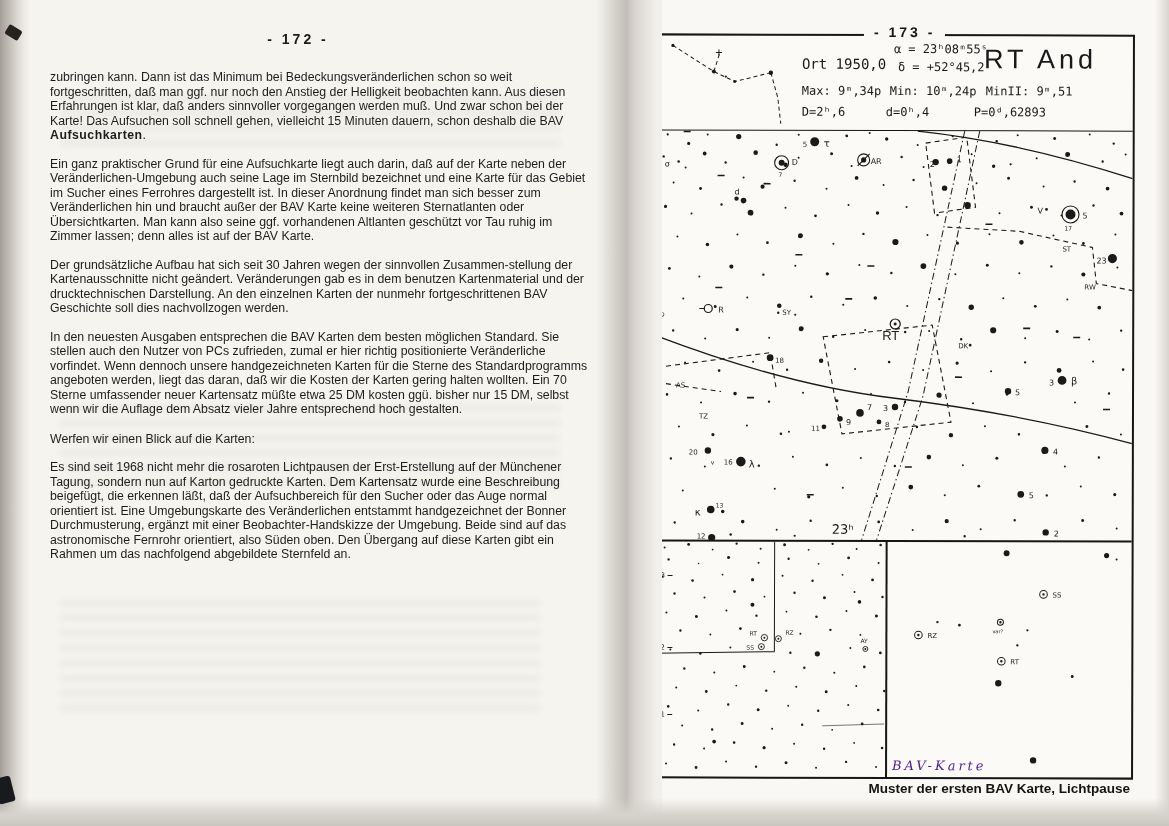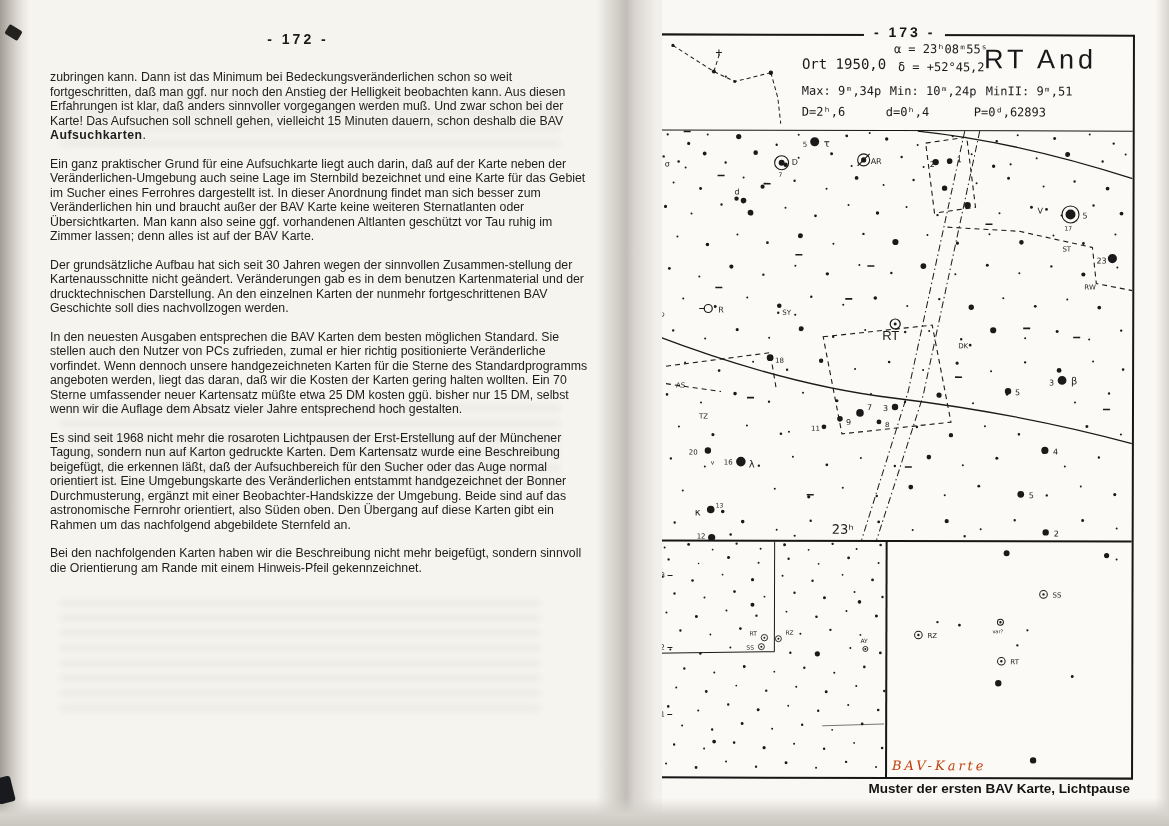--- a/index.html
+++ b/index.html
@@ -48,41 +48,41 @@
   .f-star{left:328px;top:8px;font-size:27px;letter-spacing:4px;font-family:"Liberation Sans",sans-serif;font-weight:500;}
   .f-max{left:146px;top:48px;font-size:12px;}
   .f-min{left:234px;top:48px;font-size:12px;}
   .f-min2{left:330px;top:48px;font-size:12px;}
   .f-D{left:146px;top:69px;font-size:12px;}
   .f-d{left:230px;top:69px;font-size:12px;}
   .f-P{left:318px;top:69px;font-size:12px;}
   .const-name{position:absolute;left:7px;top:72px;font-size:12px;letter-spacing:2.5px;
     color:#1b1b1b;font-family:"DejaVu Sans Mono",monospace;}
   .bav-title{position:absolute;left:238px;top:722px;font-size:13px;font-style:italic;
-    letter-spacing:3px;color:#c2410c;font-family:"DejaVu Serif",serif;}
+    letter-spacing:3px;color:#4c1d95;font-family:"DejaVu Serif",serif;}
   .caption{position:absolute;left:26px;top:781px;width:477px;text-align:right;
     font-size:13.5px;font-weight:600;color:#141414;}
 </style>
 </head>
 <body>
 
 <div class="scan">
 
   <div class="page-left">
     <div class="ghost" style="left:60px;top:95px;width:500px;height:55px;"></div>
     <div class="ghost" style="left:60px;top:405px;width:500px;height:85px;"></div>
     <div class="ghost" style="left:60px;top:600px;width:480px;height:115px;"></div>
     <div class="pagenum">- 172 -</div>
     <div class="textcol" id="paragraphs">
         <p><span>zubringen kann. Dann ist das Minimum bei Bedeckungsveränderlichen schon so weit fortgeschritten, daß man ggf. nur noch den Anstieg der Helligkeit beobachten kann. Aus diesen Erfahrungen ist klar, daß anders sinnvoller vorgegangen werden muß. Und zwar schon bei der Karte! Das Aufsuchen soll schnell gehen, vielleicht 15 Minuten dauern, schon deshalb die BAV </span><b>Aufsuchkarten</b><span>.</span></p>
         <p><span>Ein ganz praktischer Grund für eine Aufsuchkarte liegt auch darin, daß auf der Karte neben der Veränderlichen-Umgebung auch seine Lage im Sternbild bezeichnet und eine Karte für das Gebiet im Sucher eines Ferrohres dargestellt ist. In dieser Anordnung findet man sich besser zum Veränderlichen hin und braucht außer der BAV Karte keine weiteren Sternatlanten oder Übersichtkarten. Man kann also seine ggf. vorhandenen Altlanten geschützt vor Tau ruhig im Zimmer  lassen; denn alles ist auf der BAV Karte.</span></p>
         <p><span>Der grundsätzliche Aufbau hat sich seit 30 Jahren wegen der sinnvollen Zusammen-stellung der Kartenausschnitte nicht geändert.  Veränderungen gab es in dem benutzen Kartenmaterial und der drucktechnischen Darstellung. An den einzelnen Karten der nunmehr fortgeschrittenen BAV Geschichte soll dies nachvollzogen werden.</span></p>
         <p><span>In den neuesten Ausgaben entsprechen die BAV Karten dem besten möglichen Standard. Sie stellen auch den Nutzer von PCs zufrieden, zumal er hier richtig positionierte Veränderliche vorfindet. Wenn dennoch unsere handgezeichneten Karten für die Sterne des Standardprogramms angeboten werden, liegt das daran, daß wir die Kosten der Karten gering halten wollten. Ein 70 Sterne umfassender neuer Kartensatz müßte etwa 25 DM kosten ggü. bisher nur 15 DM, selbst wenn wir die Auflage dem Absatz  vieler Jahre entsprechend hoch gestalten.</span></p>
+        <p class="sp-before"><span>Werfen wir einen Blick auf die Karten:</span></p>
         <p><span>Es sind seit 1968 nicht mehr die rosaroten Lichtpausen der Erst-Erstellung auf der Münchener Tagung, sondern nun auf  Karton gedruckte Karten. Dem Kartensatz wurde eine Beschreibung beigefügt, die erkennen läßt, daß der Aufsuchbereich für den Sucher oder das Auge normal orientiert  ist. Eine Umgebungskarte des Veränderlichen entstammt handgezeichnet der Bonner Durchmusterung, ergänzt mit einer Beobachter-Handskizze der Umgebung. Beide sind auf das astronomische Fernrohr orientiert, also Süden oben. Den Übergang auf diese Karten gibt ein Rahmen um das nachfolgend abgebildete Sternfeld an.</span></p>
-        <p><span>Bei den nachfolgenden Karten haben wir die Beschreibung nicht mehr beigefügt, sondern sinnvoll die Orientierung am Rande mit einem Hinweis-Pfeil gekennzeichnet.</span></p>
       </div>
   </div>
 
   <div class="page-right">
     <div class="ghost" style="left:40px;top:150px;width:440px;height:320px;"></div>
     <div class="chart-frame">
       <div class="pagenum-right">- 173 -</div>
       <svg id="chart-svg" width="477" height="741" viewBox="0 0 477 741">
           <path d="M262,95 C330,102 408,120 477,142" fill="none" stroke="#1a1a1a" stroke-width="1.3"></path>
           <path d="M0,300 C90,334 170,354 238,362 C330,373 410,389 477,407" fill="none" stroke="#1a1a1a" stroke-width="1.3"></path>

